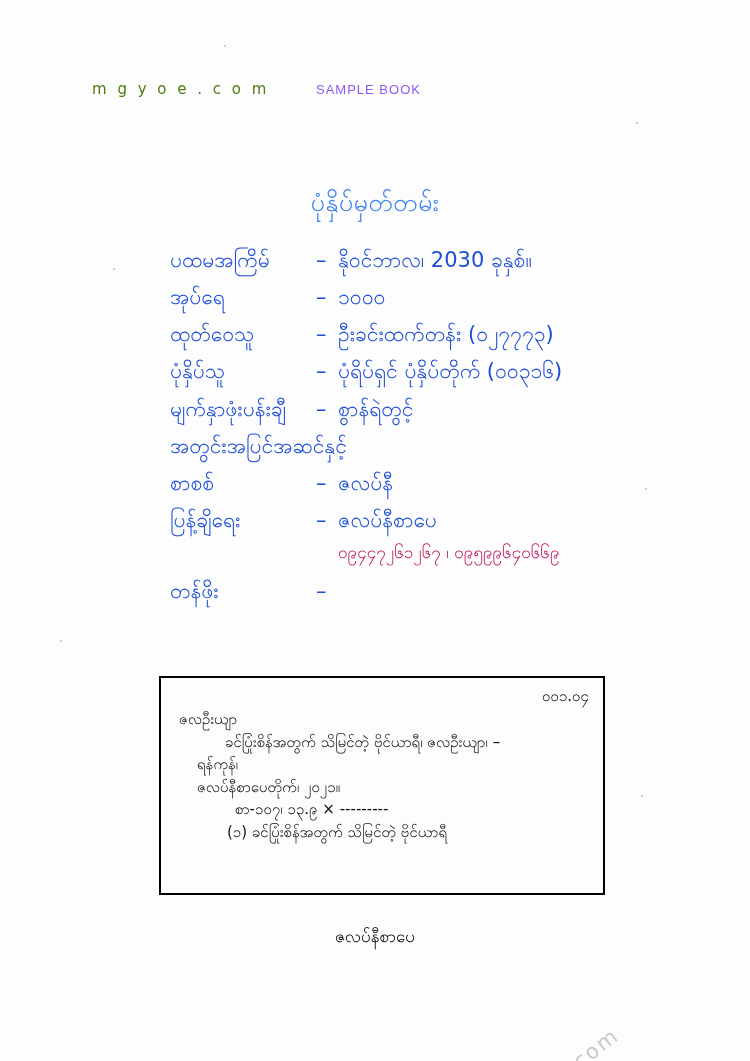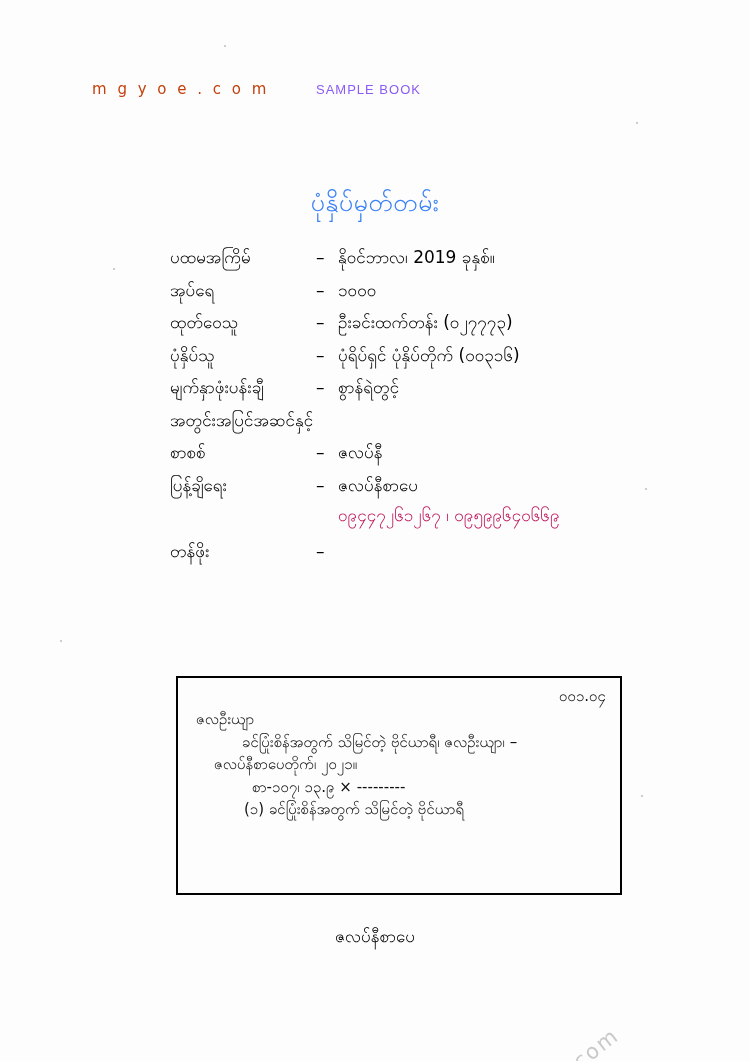--- a/index.html
+++ b/index.html
@@ -30,21 +30,21 @@
     width: 2px;
     height: 2px;
   }
 
   .watermark-left {
     position: absolute;
     left: 92px;
     top: 80px;
     font-size: 15px;
     letter-spacing: 3px;
-    color: #c2410c;
+    color: #4d7c0f;
     font-family: "DejaVu Sans", sans-serif;
   }
 
   .watermark-center {
     position: absolute;
     left: 316px;
     top: 82px;
     font-size: 13px;
     letter-spacing: 1px;
     color: #8b5cf6;
@@ -83,23 +83,23 @@
   .info-block {
     position: absolute;
     left: 170px;
     top: 248px;
     width: 430px;
   }
   .info-row {
     display: flex;
     align-items: baseline;
     margin-bottom: 13px;
-    font-size: 17px;
+    font-size: 21px;
     line-height: 1.15;
-    color: #000000;
+    color: #1d4ed8;
   }
   .info-label {
     width: 146px;
     flex: 0 0 146px;
   }
   .info-dash {
     width: 22px;
     flex: 0 0 22px;
     text-align: left;
   }
@@ -111,21 +111,21 @@
     flex: 1 1 auto;
   }
   .info-subline {
     margin: -4px 0 13px 168px;
     font-size: 17px;
     color: #be185d;
   }
 
   .cip-box {
     position: absolute;
-    left: 176px;
+    left: 159px;
     top: 676px;
     width: 446px;
     height: 219px;
     border: 2px solid #000;
     box-sizing: border-box;
   }
   .cip-code {
     position: absolute;
     right: 14px;
     top: 8px;
@@ -171,21 +171,21 @@
   <div class="watermark-left">m g y o e . c o m</div>
   <div class="watermark-center">SAMPLE BOOK</div>
 
   <div class="doc-title">ပုံနှိပ်မှတ်တမ်း</div>
 
   <div class="info-block">
 
     <div class="info-row">
       <span class="info-label">ပထမအကြိမ်</span>
       <span class="info-dash">–</span>
-      <span class="info-value">နိုဝင်ဘာလ၊ 2019 ခုနှစ်။</span>
+      <span class="info-value">နိုဝင်ဘာလ၊ 2030 ခုနှစ်။</span>
     </div>
 
     <div class="info-row">
       <span class="info-label">အုပ်ရေ</span>
       <span class="info-dash">–</span>
       <span class="info-value">၁၀၀၀</span>
     </div>
 
     <div class="info-row">
       <span class="info-label">ထုတ်ဝေသူ</span>
@@ -228,20 +228,21 @@
       <span class="info-dash">–</span>
     </div>
 
   </div>
 
   <div class="cip-box">
     <div class="cip-code">၀၀၁.၀၄</div>
     <div class="cip-body">
       <div class="cip-l1">ဇလဦးယျာ</div>
       <div class="cip-l2">ခင်ပြုံးစိန်အတွက် သိမြင်တဲ့ ဗိုင်ယာရီ၊ ဇလဦးယျာ၊   –</div>
+      <div class="cip-l3">ရန်ကုန်၊</div>
       <div class="cip-l4">ဇလပ်နီစာပေတိုက်၊ ၂၀၂၁။</div>
       <div class="cip-l5">စာ-၁၀၇၊ ၁၃.၉ × ---------</div>
       <div class="cip-l6">(၁) ခင်ပြုံးစိန်အတွက် သိမြင်တဲ့ ဗိုင်ယာရီ</div>
     </div>
   </div>
 
   <div class="footer">ဇလပ်နီစာပေ</div>
 
   <div class="watermark-diag">
     <div class="wd1">mgyoe.com</div>

